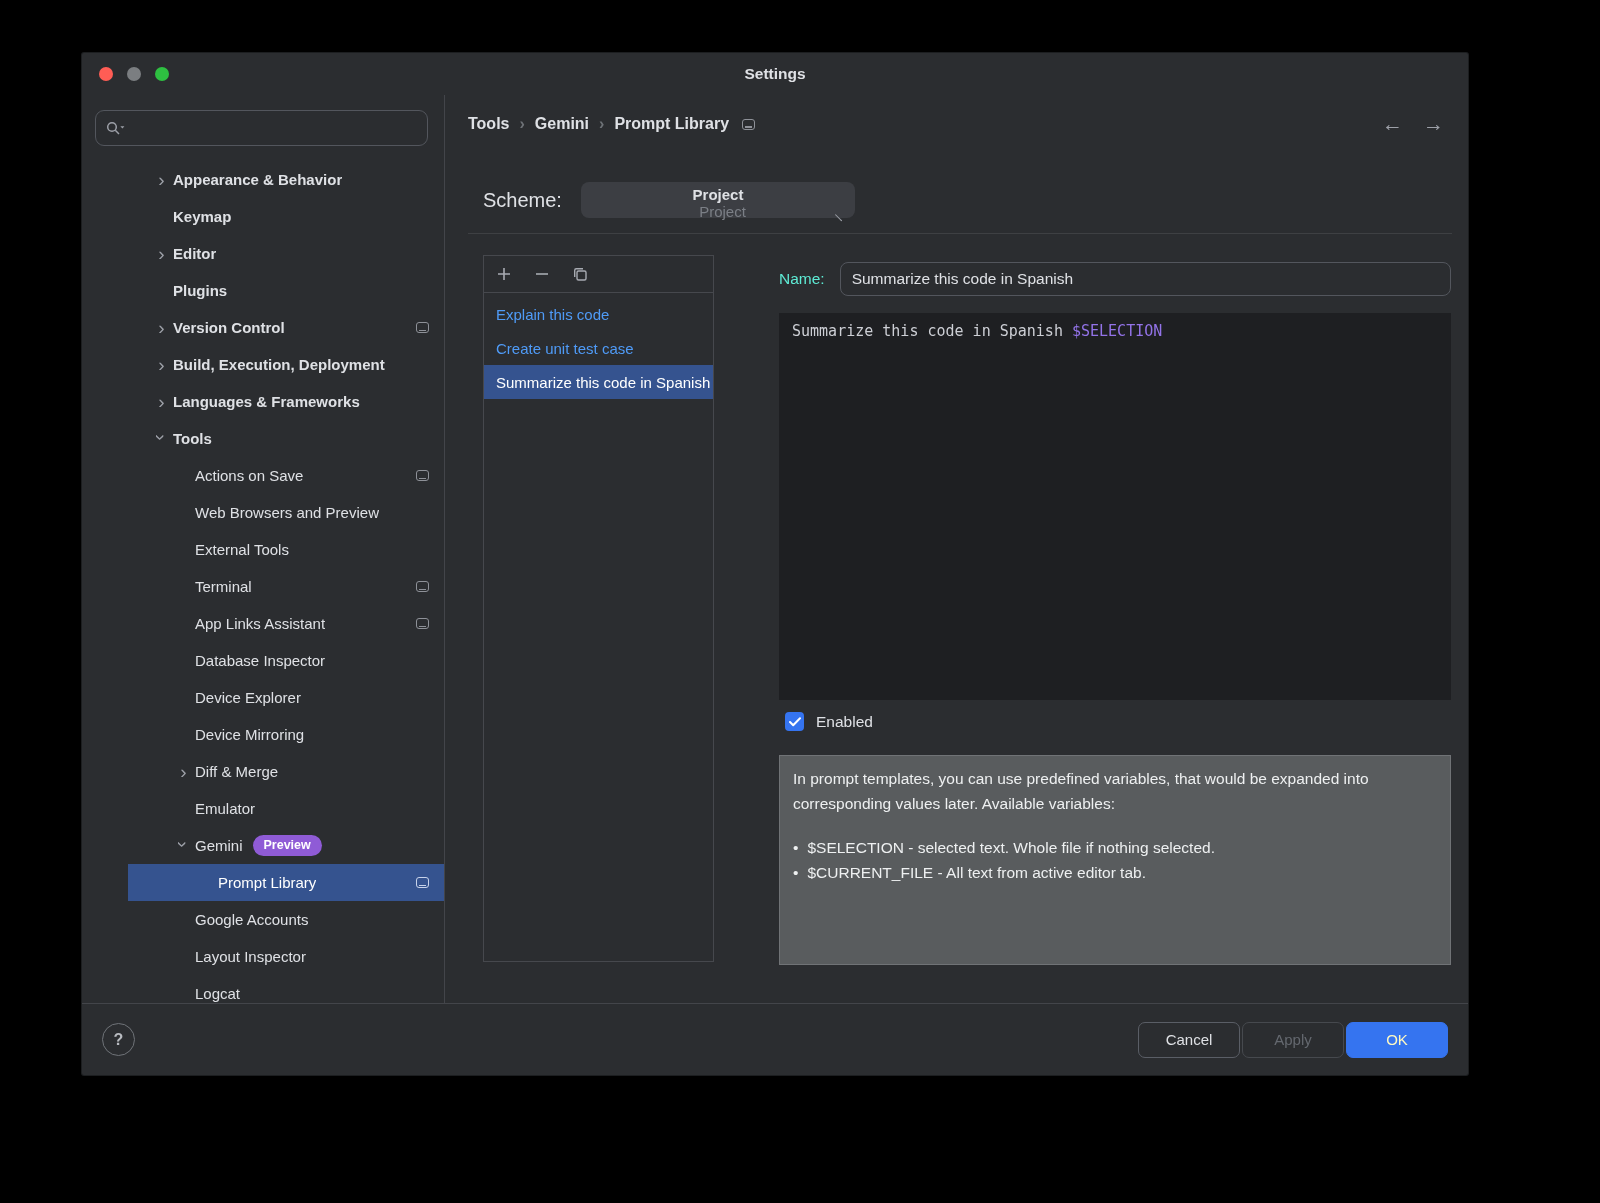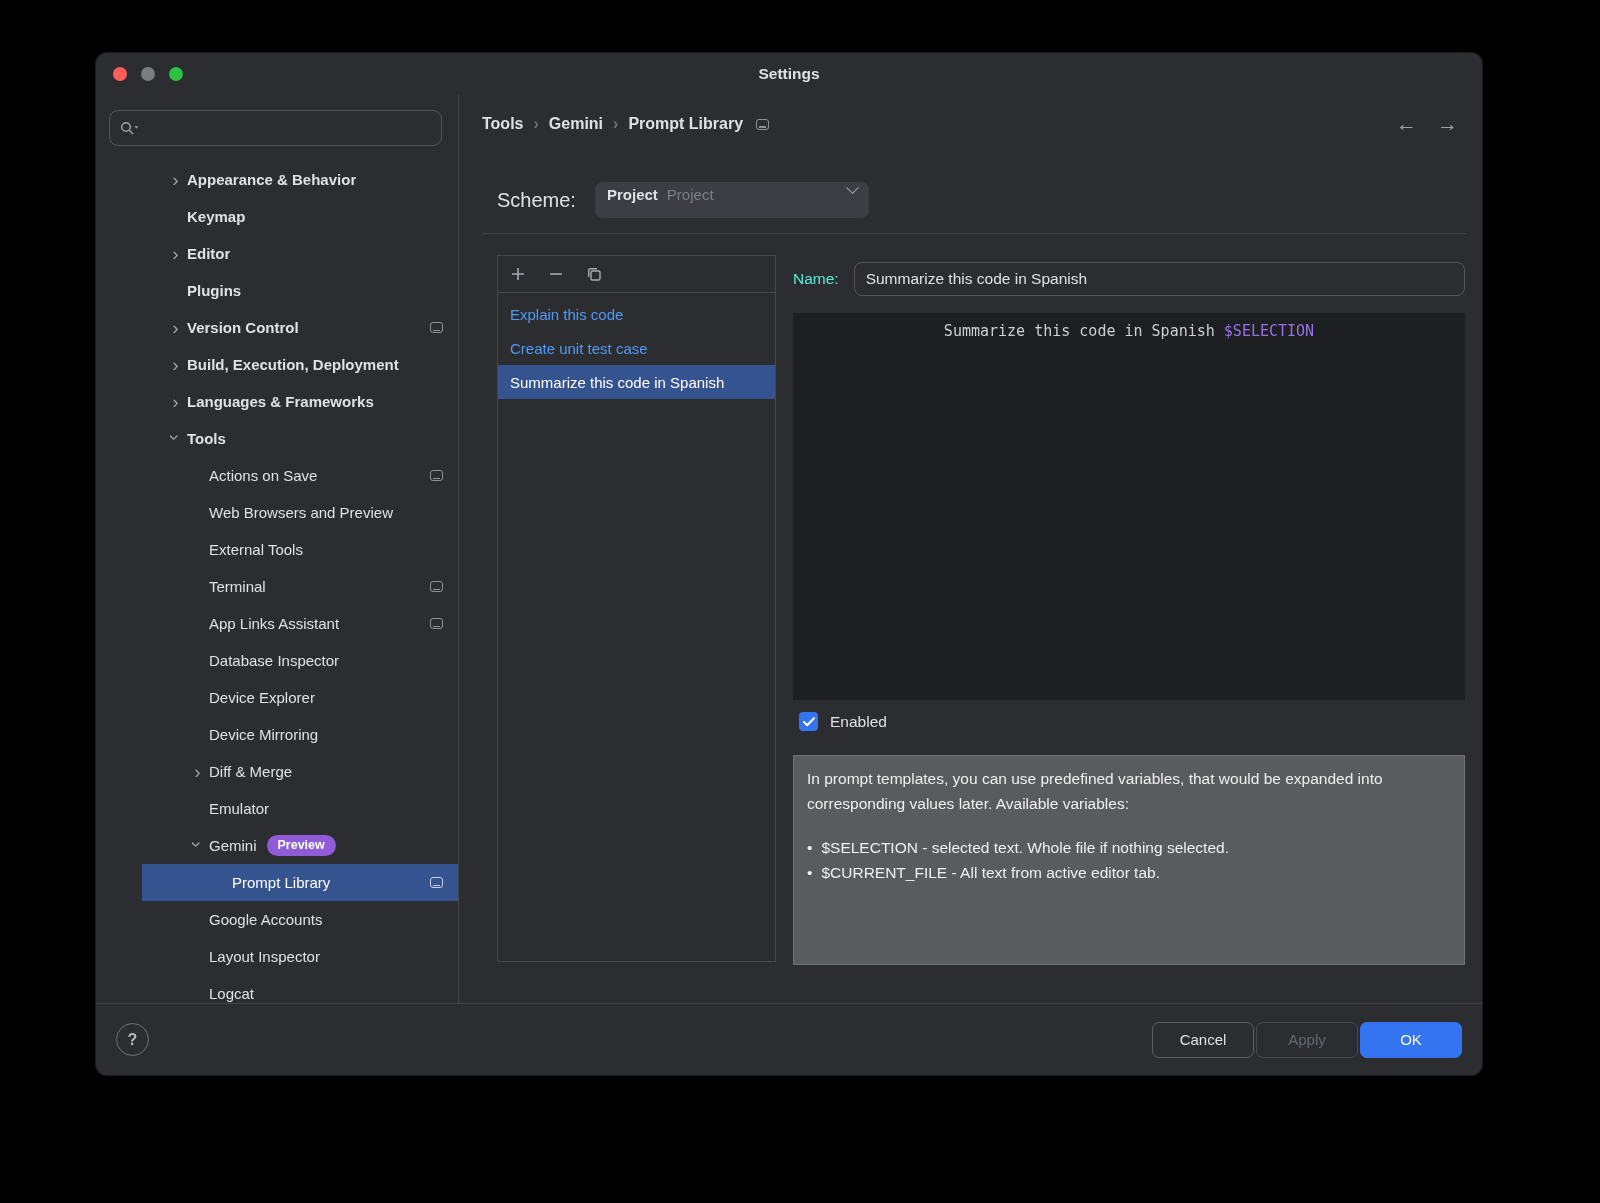--- a/index.html
+++ b/index.html
@@ -1,18 +1,18 @@
 <!DOCTYPE html>
 <html style="--accent: #3574f0; --selection: #35538f; --link: #4f9bf7; --badge: #8f5bd6; --variable: #9373e8; --editor-bg: #1e1f22; --info-bg: #595c5e;"><head>
 <meta charset="utf-8">
 <style>
   html,body{margin:0;padding:0;}
   body{width:1600px;height:1203px;background:#000;font-family:"Liberation Sans",sans-serif;position:relative;overflow:hidden;
        -webkit-font-smoothing:antialiased;}
-  .window{position:absolute;left:96px;top:53px;width:1386px;height:1022px;background:#2b2d30;border-radius:11px;overflow:hidden;
+  .window{position:absolute;left:82px;top:53px;width:1386px;height:1022px;background:#2b2d30;border-radius:2px;overflow:hidden;
           box-shadow:0 0 0 1px #1c1e20;}
   
   .titlebar{position:absolute;top:0;left:0;right:0;height:42px;}
   .wtitle{text-align:center;line-height:42px;font-size:15.5px;font-weight:700;color:#dfe1e5;}
   .traffic{position:absolute;left:17px;top:14px;display:flex;gap:14px;}
   .dot{width:14px;height:14px;border-radius:50%;}
   .dot.red{background:#ff5d55;}
   .dot.gray{background:#7b7e81;}
   .dot.green{background:#2ec041;}
   
@@ -46,43 +46,43 @@
   .breadcrumb{position:absolute;left:22px;top:20px;display:flex;align-items:center;gap:10px;font-size:16px;font-weight:700;color:#dfe1e5;}
   .sep{color:#6e7277;}
   .bc-cfg{margin-left:3px;width:13px;height:11px;border:1.5px solid #8e9198;border-radius:3px;position:relative;display:inline-block;box-sizing:border-box;}
   .bc-cfg::after{content:"";position:absolute;left:2px;right:2px;bottom:1px;height:1.5px;background:#8e9198;}
   .nav-arrows{position:absolute;top:18px;right:24px;display:flex;gap:20px;}
   .navarrow{color:#9da0a8;font-size:21px;line-height:1;}
   .navarrow.back::before{content:"\2190";}
   .navarrow.fwd::before{content:"\2192";}
   .scheme-row{position:absolute;left:37px;top:87px;height:36px;display:flex;align-items:center;}
   .scheme-label{font-size:20px;color:#dfe1e5;width:98px;}
-  .scheme-select{width:274px;height:36px;background:#3c3e43;border-radius:8px;display:flex;align-items:flex-start;
-                 padding:4px 12px;box-sizing:border-box;}
+  .scheme-select{width:274px;height:36px;background:#3c3e43;border-radius:8px;display:flex;align-items:center;
+                 padding:4px 12px;box-sizing:border-box;flex-direction:column;}
   .scheme-value{font-size:15px;font-weight:700;color:#dfe1e5;}
   .scheme-hint{font-size:15px;color:#7b7f86;margin-left:9px;}
   .chevron-down{margin-left:auto;width:8px;height:8px;border-right:1.8px solid #9da0a8;border-bottom:1.8px solid #9da0a8;
                 transform:rotate(45deg) translate(-2px,-2px);}
   .hdivider{position:absolute;left:22px;right:16px;top:138px;height:1px;background:#3e4043;}
   
-  .plist{position:absolute;left:37px;top:160px;width:279px;height:707px;border:1px solid #46484d;box-sizing:border-box;}
+  .plist{position:absolute;left:37px;top:160px;width:231px;height:707px;border:1px solid #46484d;box-sizing:border-box;}
   .plist-toolbar{height:36px;border-bottom:1px solid #46484d;display:flex;align-items:center;padding-left:7px;gap:13px;}
   .tbtn{width:25px;height:25px;display:flex;align-items:center;justify-content:center;border-radius:4px;}
   .plist-items{padding-top:4px;}
   .plist-row{height:34px;display:flex;align-items:center;padding:0 12px;font-size:15px;color:var(--link,#4f9bf7);
              white-space:nowrap;overflow:hidden;}
   .plist-row.selected{background:var(--selection,#35538f);color:#fff;}
   
   .name-row{position:absolute;left:333px;top:167px;right:17px;height:34px;display:flex;align-items:center;}
   .name-label{font-size:15.5px;color:#5eead4;margin-right:15px;}
   .name-input{flex:1;height:34px;background:transparent;border:1px solid #53565d;border-radius:8px;color:#dfe1e5;
               font-size:15.5px;padding:0 11px;font-family:inherit;box-sizing:border-box;outline:none;min-width:0;}
   .editor{position:absolute;left:333px;top:218px;right:17px;height:387px;background:var(--editor-bg,#1e1f22);
           padding:9px 13px;box-sizing:border-box;font-family:"DejaVu Sans Mono",monospace;font-size:15px;
-          color:#cdcfd5;white-space:pre;overflow:hidden;text-align:center;}
+          color:#cdcfd5;white-space:pre;overflow:hidden;}
   .editor .var{color:var(--variable,#9373e8);}
   .enabled-row{position:absolute;left:339px;top:617px;display:flex;align-items:center;gap:12px;}
   .checkbox{width:19px;height:19px;border-radius:4px;background:var(--accent,#3574f0);display:flex;align-items:center;justify-content:center;}
   .enabled-label{font-size:15.5px;color:#dfe1e5;}
   .infobox{position:absolute;left:333px;top:660px;right:17px;height:210px;background:var(--info-bg,#595c5e);
            border:1px solid #707376;box-sizing:border-box;padding:10px 13px;font-size:15.5px;color:#eef0f1;line-height:25px;overflow:hidden;}
   .info-intro{margin:0;}
   .bullets{margin-top:19px;}
   .bullet-line{display:flex;gap:9px;}
   .bdot{flex:0 0 auto;}

